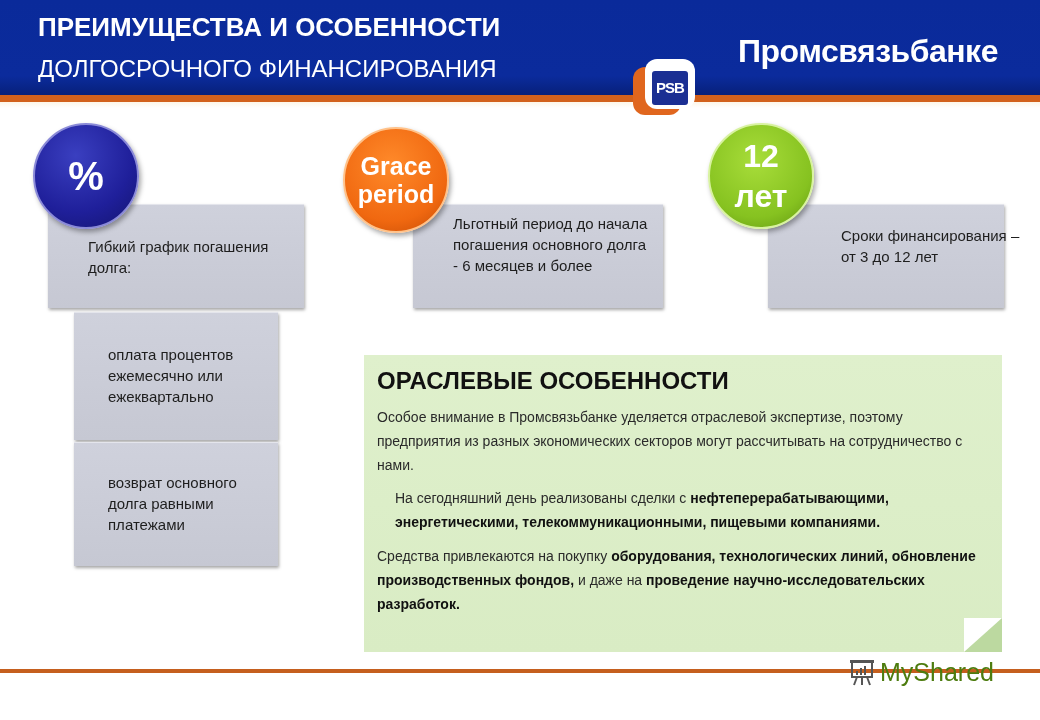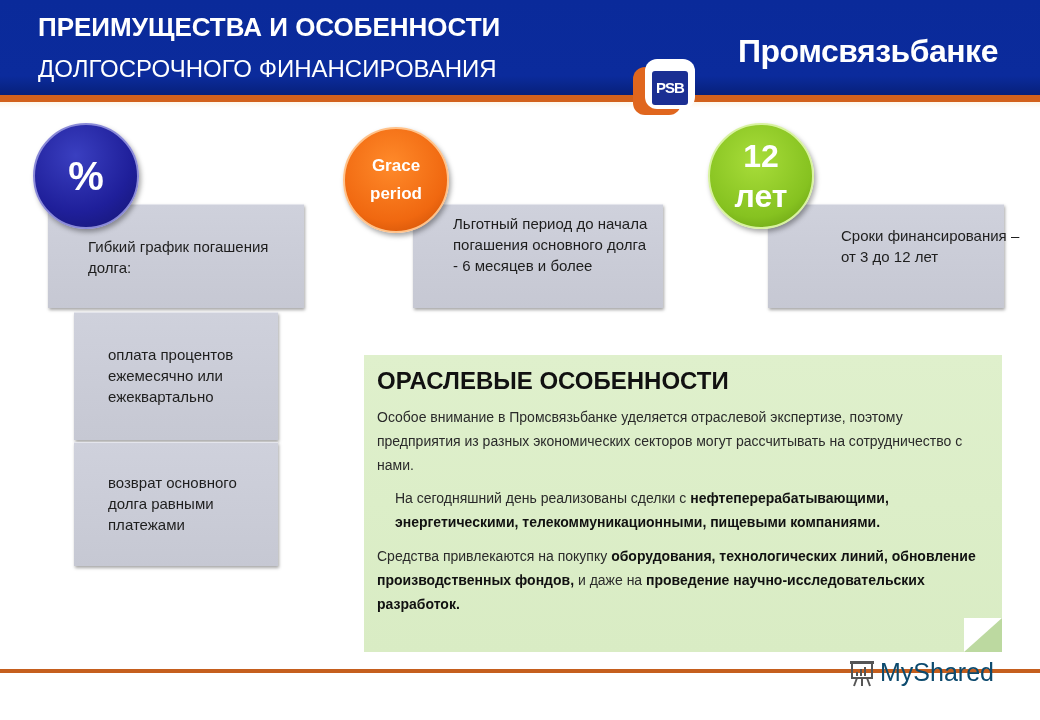--- a/index.html
+++ b/index.html
@@ -18,34 +18,34 @@
     .logo-front { position: absolute; left: 12px; top: 0; width: 50px; height: 50px; border-radius: 12px; background: #ffffff; }
     .logo-inner { position: absolute; left: 7px; top: 12px; width: 36px; height: 34px; background: #1b2f93; border-radius: 3px; color: #fff; font-weight: bold; font-size: 15px; text-align: center; line-height: 34px; letter-spacing: -1px; }
     .brand-name { position: absolute; left: 738px; top: 33px; color: #fff; font-weight: bold; font-size: 32px; white-space: nowrap; letter-spacing: -0.5px; }
 
     
     .card { position: absolute; background: linear-gradient(#cfd1dc, #c6c8d3); box-shadow: 1px 2px 3px rgba(0,0,0,0.35); border-top: 1px solid #e4e5ec; }
     .card-text { position: absolute; font-size: 15px; line-height: 21px; color: #1e1e1e; }
 
     .circle { position: absolute; border-radius: 50%; color: #fff; font-weight: bold; text-align: center; display: flex; align-items: center; justify-content: center; box-shadow: 2px 3px 5px rgba(0,0,0,0.35); }
     .circle-blue { left: 33px; top: 123px; width: 106px; height: 106px; background: radial-gradient(circle at 40% 30%, #3a3fc0, #1f1f9a 60%, #14146e 100%); border: 2px solid #8a8ad8; font-size: 40px; }
-    .circle-orange { left: 343px; top: 127px; width: 106px; height: 106px; background: radial-gradient(circle at 45% 35%, #ff8a2a, #f06810 65%, #c24a05 100%); border: 2px solid #ffc28a; font-size: 17px; line-height: 28px; flex-direction: column; align-items: center; }
+    .circle-orange { left: 343px; top: 127px; width: 106px; height: 106px; background: radial-gradient(circle at 45% 35%, #ff8a2a, #f06810 65%, #c24a05 100%); border: 2px solid #ffc28a; font-size: 25px; line-height: 28px; flex-direction: column; align-items: center; }
     .circle-green { left: 708px; top: 123px; width: 106px; height: 106px; background: radial-gradient(circle at 45% 35%, #a8dd3a, #86c220 65%, #5f9410 100%); border: 2px solid #d8f2a0; font-size: 32px; line-height: 40px; flex-direction: column; }
 
     
     .panel { position: absolute; left: 364px; top: 355px; width: 638px; height: 297px; background: linear-gradient(#dff0cc, #d9ecc4); }
     .panel-fold { position: absolute; left: 964px; top: 618px; width: 38px; height: 34px; background: #ffffff; }
     .panel-fold-tri { position: absolute; left: 964px; top: 618px; width: 0; height: 0; border-left: 0 solid transparent; border-top: 34px solid transparent; border-right: 38px solid #bcd9a0; }
     .panel-title { position: absolute; left: 377px; top: 367px; font-size: 24px; font-weight: bold; color: #111; white-space: nowrap; }
     .panel-para { position: absolute; left: 377px; font-size: 14px; line-height: 24px; color: #2a2a2a; width: 610px; }
     .panel-para b { color: #111; }
 
     
     .footer-line { position: absolute; left: 0; top: 669px; width: 1040px; height: 4px; background: #c55f1e; }
-    .watermark { position: absolute; left: 848px; top: 658px; display: flex; align-items: center; gap: 4px; color: #0c4a6e; font-size: 25px; white-space: nowrap; }
+    .watermark { position: absolute; left: 848px; top: 658px; display: flex; gap: 4px; color: #4d7c0f; font-size: 25px; white-space: nowrap; }
     .watermark-icon { width: 28px; height: 28px; position: relative; }
   </style>
 </head>
 <body>
 
 <div class="header"></div>
 <div class="orange-stripe"></div>
 <div class="under-stripe"></div>
 <div class="title-bold">ПРЕИМУЩЕСТВА И ОСОБЕННОСТИ</div>
 <div class="title-light">ДОЛГОСРОЧНОГО ФИНАНСИРОВАНИЯ</div>

